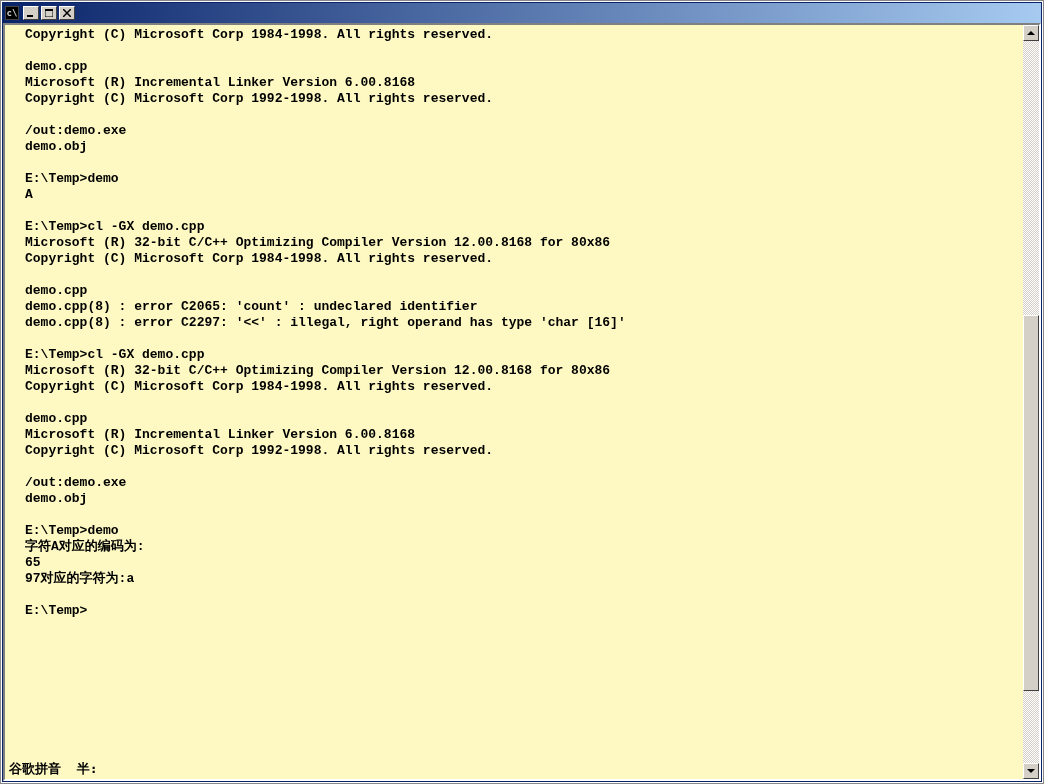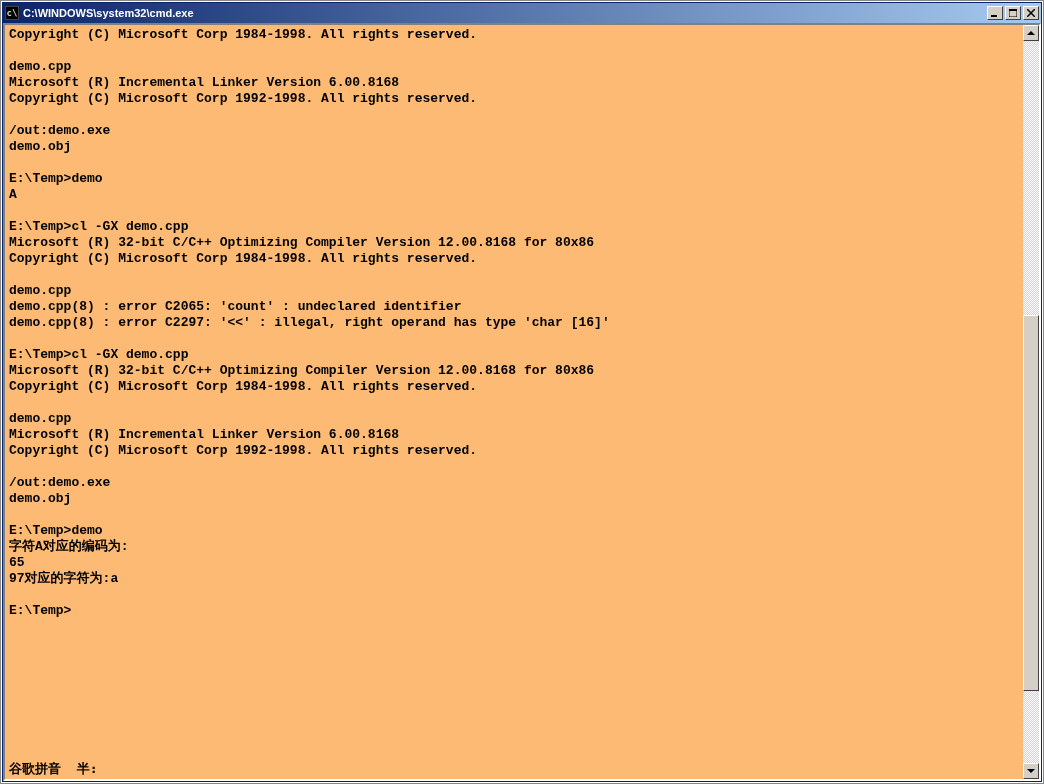--- a/index.html
+++ b/index.html
@@ -40,27 +40,27 @@
   .titlebar .btn svg { display: block; }
   .client {
     flex: 1;
     display: flex;
     border: 2px solid; border-color: #808080 #fff #fff #808080;
     margin: 0;
     min-height: 0;
   }
   .console {
     flex: 1;
-    background: #fdba74;
+    background: #fef9c3;
     color: #000;
     font-family: "Fixedsys", "Consolas", "Courier New", monospace;
     font-size: 13px;
     line-height: 16px;
     font-weight: bold;
-    padding: 2px 4px;
+    padding: 2px 20px;
     white-space: pre;
     overflow: hidden;
     position: relative;
   }
   .vscroll {
     width: 16px;
     background: #d4d0c8;
     display: flex; flex-direction: column;
   }
   .vscroll .arrow {
@@ -87,21 +87,20 @@
     font-size: 13px;
   }
 </style>
 </head>
 <body>
 
 <div class="outer-border">
 <div class="window">
   <div class="titlebar">
     <span class="sysicon">c\</span>
-    <span class="title">C:\WINDOWS\system32\cmd.exe</span>
     <span class="buttons">
       <span class="btn">
         <svg width="8" height="8" viewBox="0 0 8 8">
               <rect x="0" y="6" width="6" height="2" fill="#000"></rect>
             </svg>
       </span>
       <span class="btn">
         <svg width="8" height="8" viewBox="0 0 8 8">
               <rect x="0" y="0" width="8" height="8" fill="none" stroke="#000" stroke-width="1"></rect>
               <rect x="0" y="0" width="8" height="2" fill="#000"></rect>

